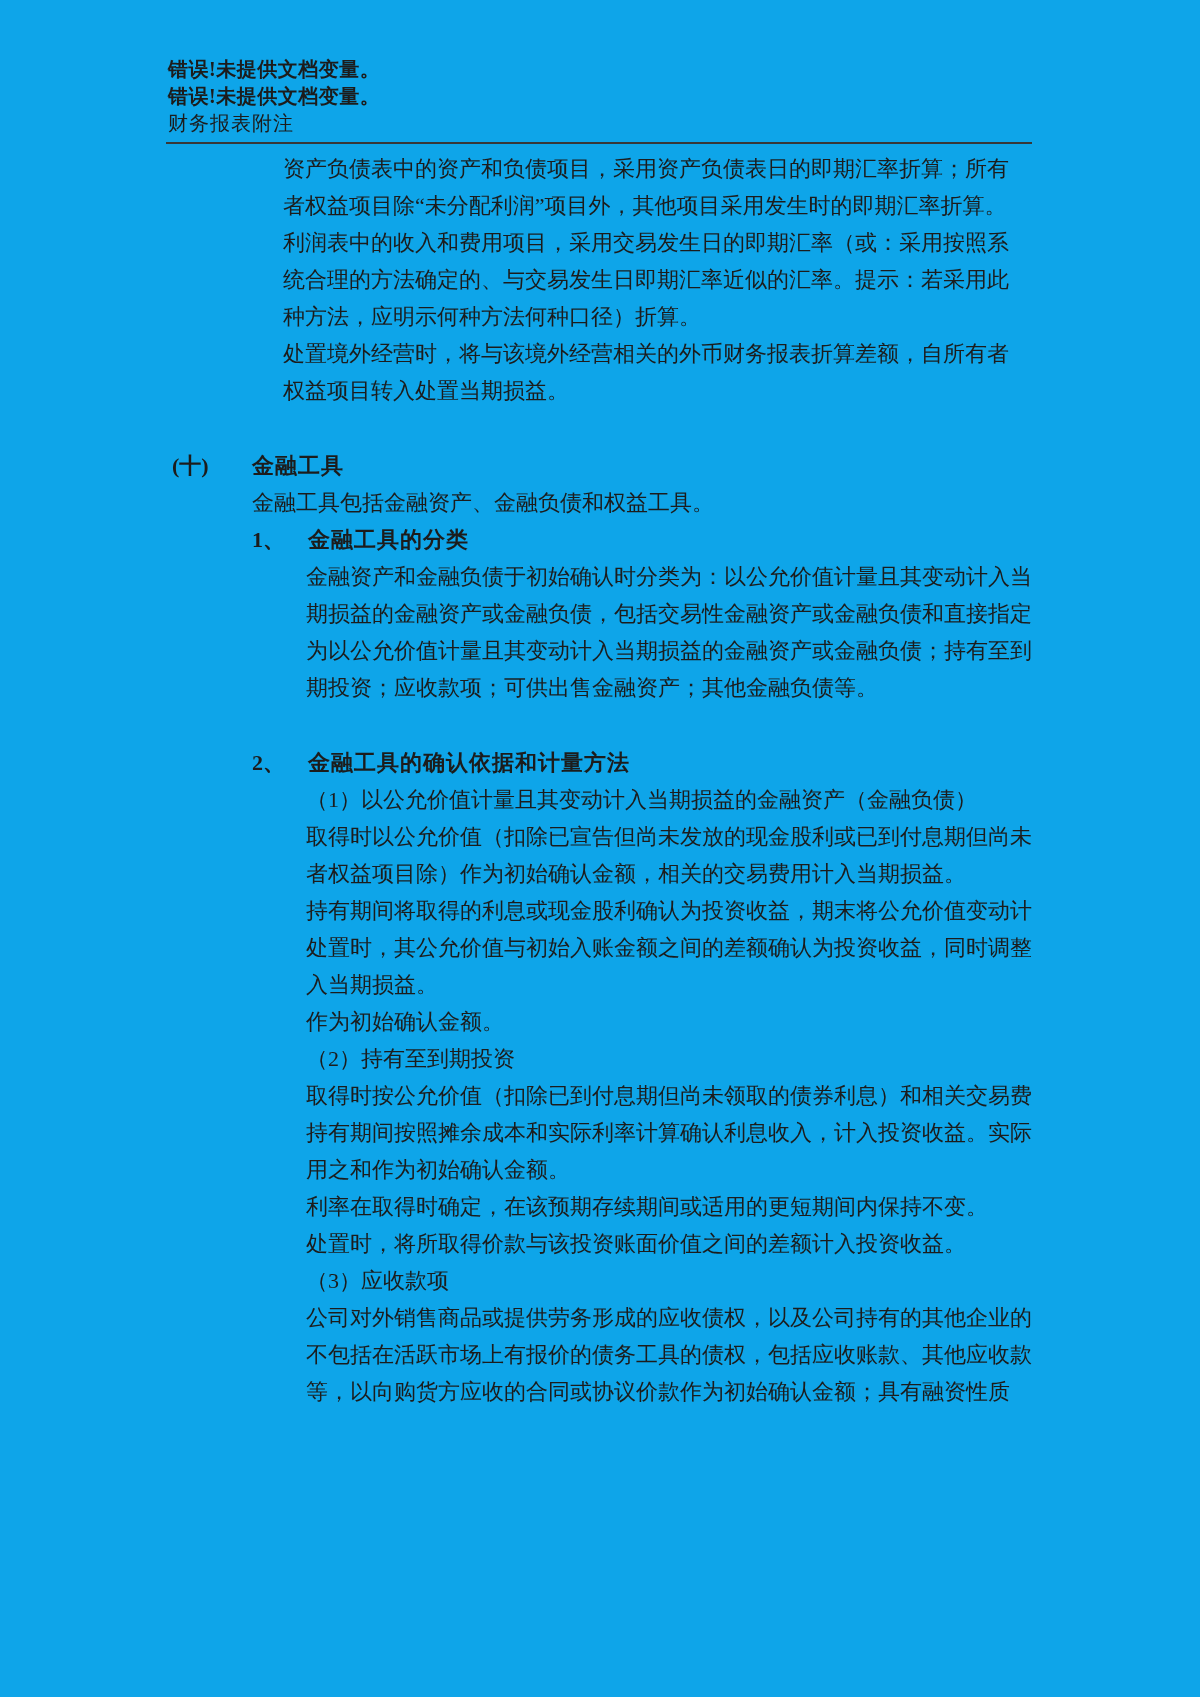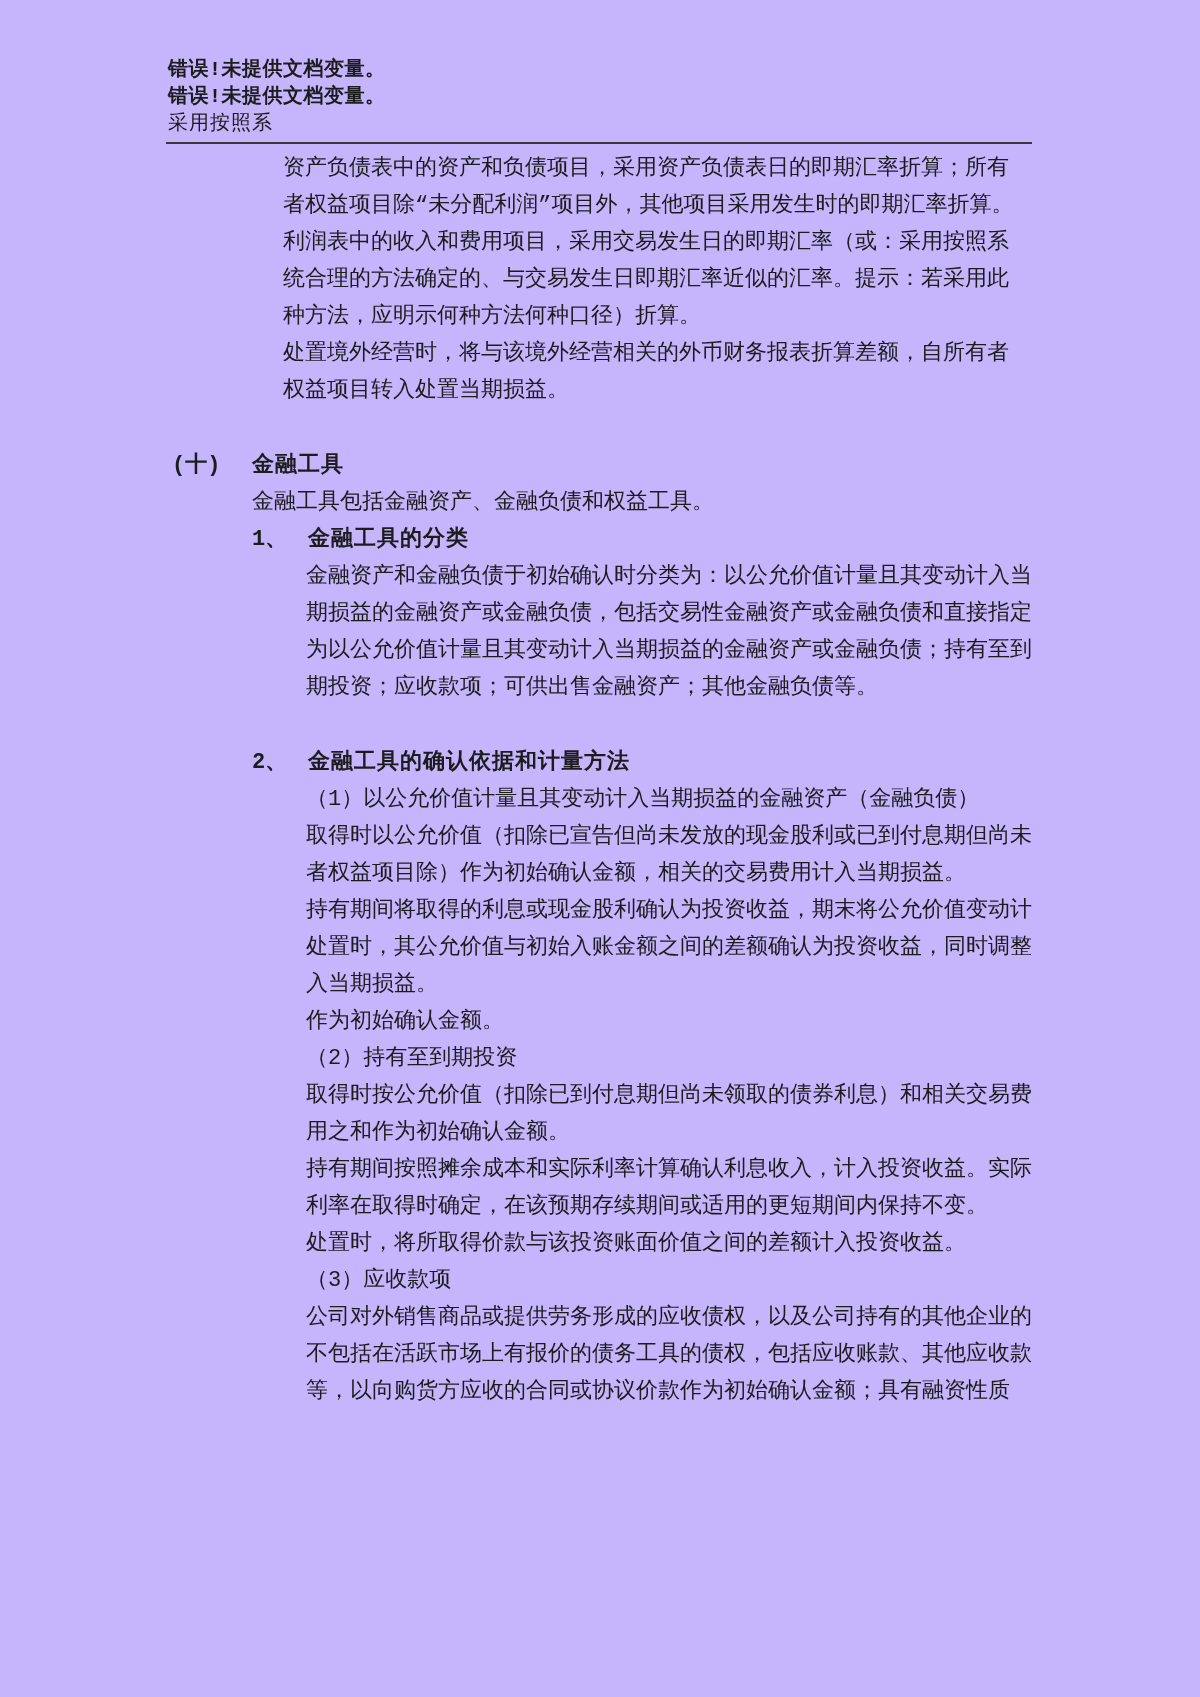--- a/index.html
+++ b/index.html
@@ -1,22 +1,22 @@
 <!DOCTYPE html>
 <html><head>
 <meta charset="utf-8">
 <style>
   html, body { margin: 0; padding: 0; background: #888; }
   .page {
     position: relative;
     width: 1200px;
     height: 1697px;
     margin: 0 auto;
-    background: #c4b5fd;
-    font-family: Liberation Mono, monospace;
+    background: #0ea5e9;
+    font-family: Liberation Serif, serif;
     color: #1c1c1c;
     overflow: hidden;
   }
   .page-header {
     position: absolute;
     left: 168px;
     top: 56px;
     font-size: 20px;
     line-height: 27px;
   }
@@ -54,21 +54,21 @@
   .intro-row { margin-left: 252px; }
 </style>
 </head>
 <body>
 
 <div class="page">
 
   <div class="page-header">
     <div class="hdr-bold">错误!未提供文档变量。</div>
     <div class="hdr-bold">错误!未提供文档变量。</div>
-    <div class="hdr-normal">采用按照系</div>
+    <div class="hdr-normal">财务报表附注</div>
   </div>
 
   <div class="header-divider"></div>
 
   <div class="content">
 
     <div>
       <div class="line ind-body">资产负债表中的资产和负债项目，采用资产负债表日的即期汇率折算；所有</div>
       <div class="line ind-body">者权益项目除“未分配利润”项目外，其他项目采用发生时的即期汇率折算。</div>
       <div class="line ind-body">利润表中的收入和费用项目，采用交易发生日的即期汇率（或：采用按照系</div>
@@ -109,22 +109,22 @@
     <div>
       <div class="line ind-sub">（1）以公允价值计量且其变动计入当期损益的金融资产（金融负债）</div>
       <div class="line ind-sub">取得时以公允价值（扣除已宣告但尚未发放的现金股利或已到付息期但尚未</div>
       <div class="line ind-sub">者权益项目除）作为初始确认金额，相关的交易费用计入当期损益。</div>
       <div class="line ind-sub">持有期间将取得的利息或现金股利确认为投资收益，期末将公允价值变动计</div>
       <div class="line ind-sub">处置时，其公允价值与初始入账金额之间的差额确认为投资收益，同时调整</div>
       <div class="line ind-sub">入当期损益。</div>
       <div class="line ind-sub">作为初始确认金额。</div>
       <div class="line ind-sub">（2）持有至到期投资</div>
       <div class="line ind-sub">取得时按公允价值（扣除已到付息期但尚未领取的债券利息）和相关交易费</div>
+      <div class="line ind-sub">持有期间按照摊余成本和实际利率计算确认利息收入，计入投资收益。实际</div>
       <div class="line ind-sub">用之和作为初始确认金额。</div>
-      <div class="line ind-sub">持有期间按照摊余成本和实际利率计算确认利息收入，计入投资收益。实际</div>
       <div class="line ind-sub">利率在取得时确定，在该预期存续期间或适用的更短期间内保持不变。</div>
       <div class="line ind-sub">处置时，将所取得价款与该投资账面价值之间的差额计入投资收益。</div>
       <div class="line ind-sub">（3）应收款项</div>
       <div class="line ind-sub">公司对外销售商品或提供劳务形成的应收债权，以及公司持有的其他企业的</div>
       <div class="line ind-sub">不包括在活跃市场上有报价的债务工具的债权，包括应收账款、其他应收款</div>
       <div class="line ind-sub">等，以向购货方应收的合同或协议价款作为初始确认金额；具有融资性质</div>
     </div>
 
   </div>
 </div>

